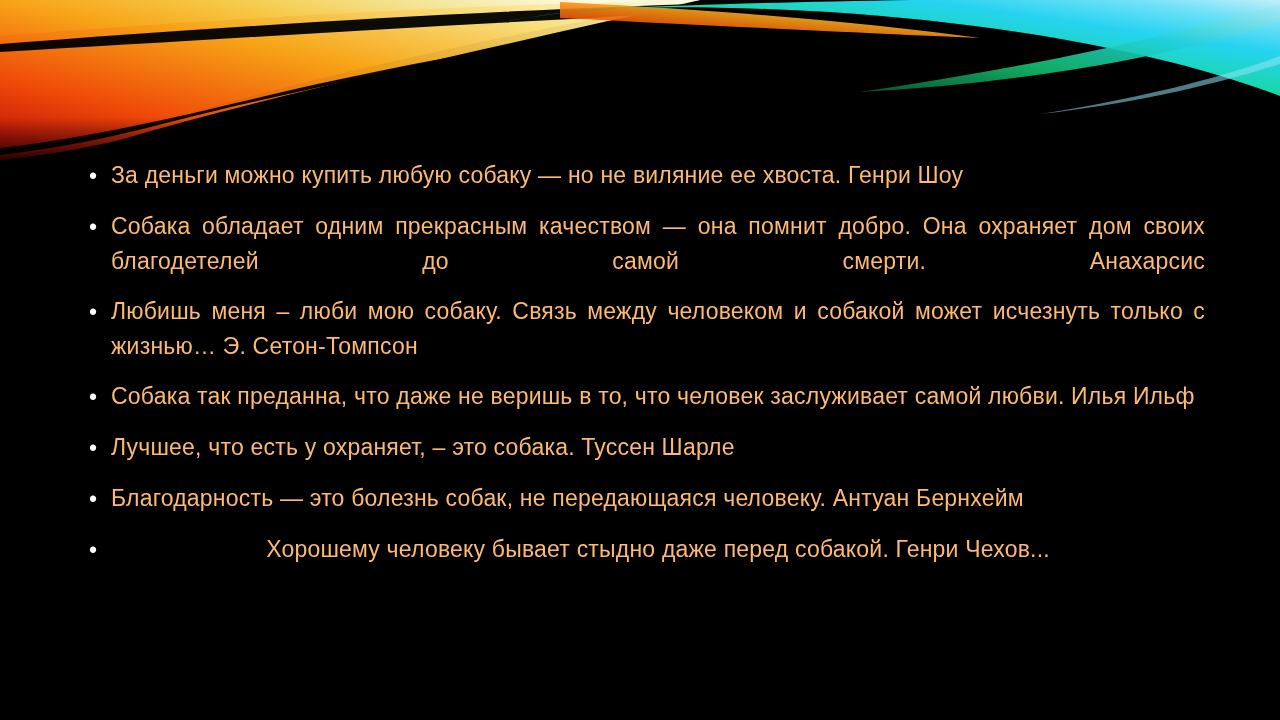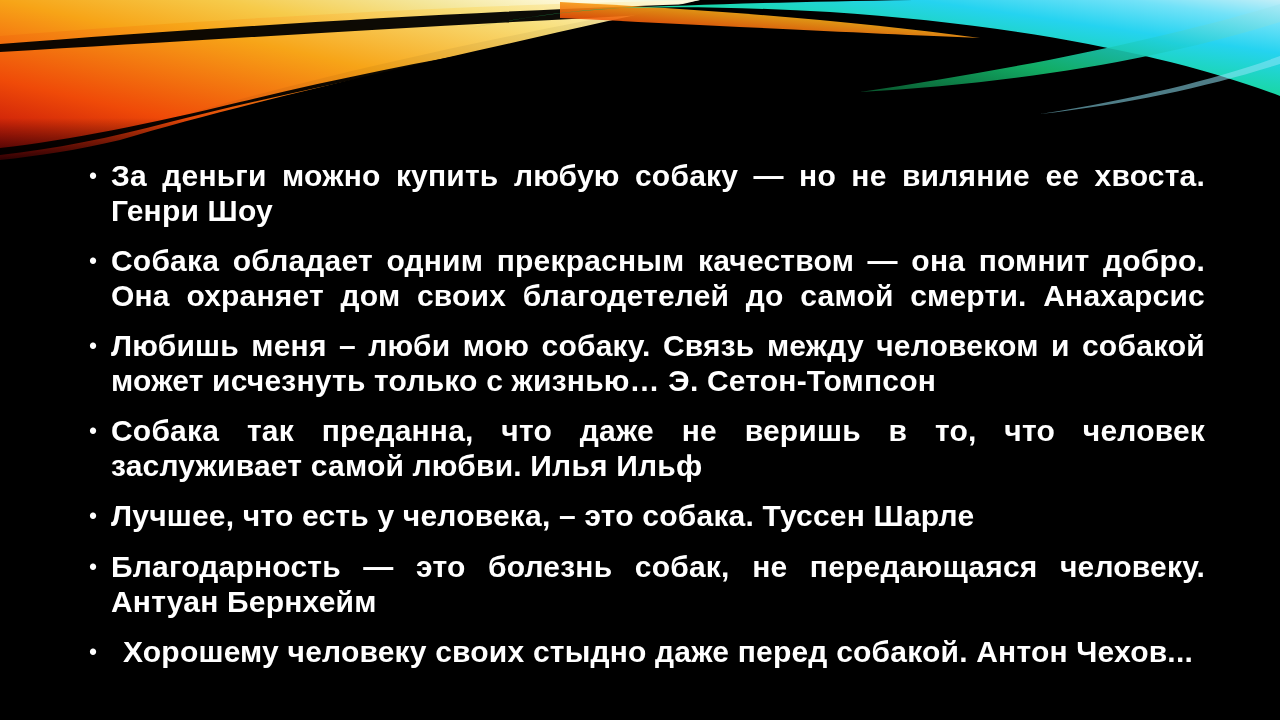--- a/index.html
+++ b/index.html
@@ -50,24 +50,24 @@
     color: #ffffff;
     font-size: 23px;
     line-height: 36px;
     text-align: left;
     padding-left: 4px;
     box-sizing: border-box;
   }
 
   .bullet-text {
     flex: 1 1 auto;
-    color: #ffffff;
-    font-size: 30px;
+    color: #fdba74;
+    font-size: 23px;
     line-height: 35px;
-    font-weight: bold;
+    font-weight: normal;
     letter-spacing: 0.2px;
     text-align: justify;
     text-justify: inter-word;
     -webkit-hyphens: none;
     hyphens: none;
   }
   
   .bullet-text.justify-all {
     text-align-last: justify;
   }
@@ -161,27 +161,27 @@
       <span class="bullet-text left-last">Любишь меня – люби мою собаку. Связь между человеком и собакой может исчезнуть только с жизнью… Э. Сетон-Томпсон</span>
     </div>
 
     <div class="bullet-row">
       <span class="bullet-marker">•</span>
       <span class="bullet-text left-last">Собака так преданна, что даже не веришь в то, что человек заслуживает самой любви. Илья Ильф</span>
     </div>
 
     <div class="bullet-row">
       <span class="bullet-marker">•</span>
-      <span class="bullet-text left-last">Лучшее, что есть у человека, – это собака. Туссен Шарле</span>
+      <span class="bullet-text left-last">Лучшее, что есть у охраняет, – это собака. Туссен Шарле</span>
     </div>
 
     <div class="bullet-row">
       <span class="bullet-marker">•</span>
       <span class="bullet-text left-last">Благодарность — это болезнь собак, не передающаяся человеку. Антуан Бернхейм</span>
     </div>
 
     <div class="bullet-row">
       <span class="bullet-marker">•</span>
-      <span class="bullet-text center-last">Хорошему человеку своих стыдно даже перед собакой. Антон Чехов...</span>
+      <span class="bullet-text center-last">Хорошему человеку бывает стыдно даже перед собакой. Генри Чехов...</span>
     </div>
 
   </div>
 </div>
 
 </body></html>

